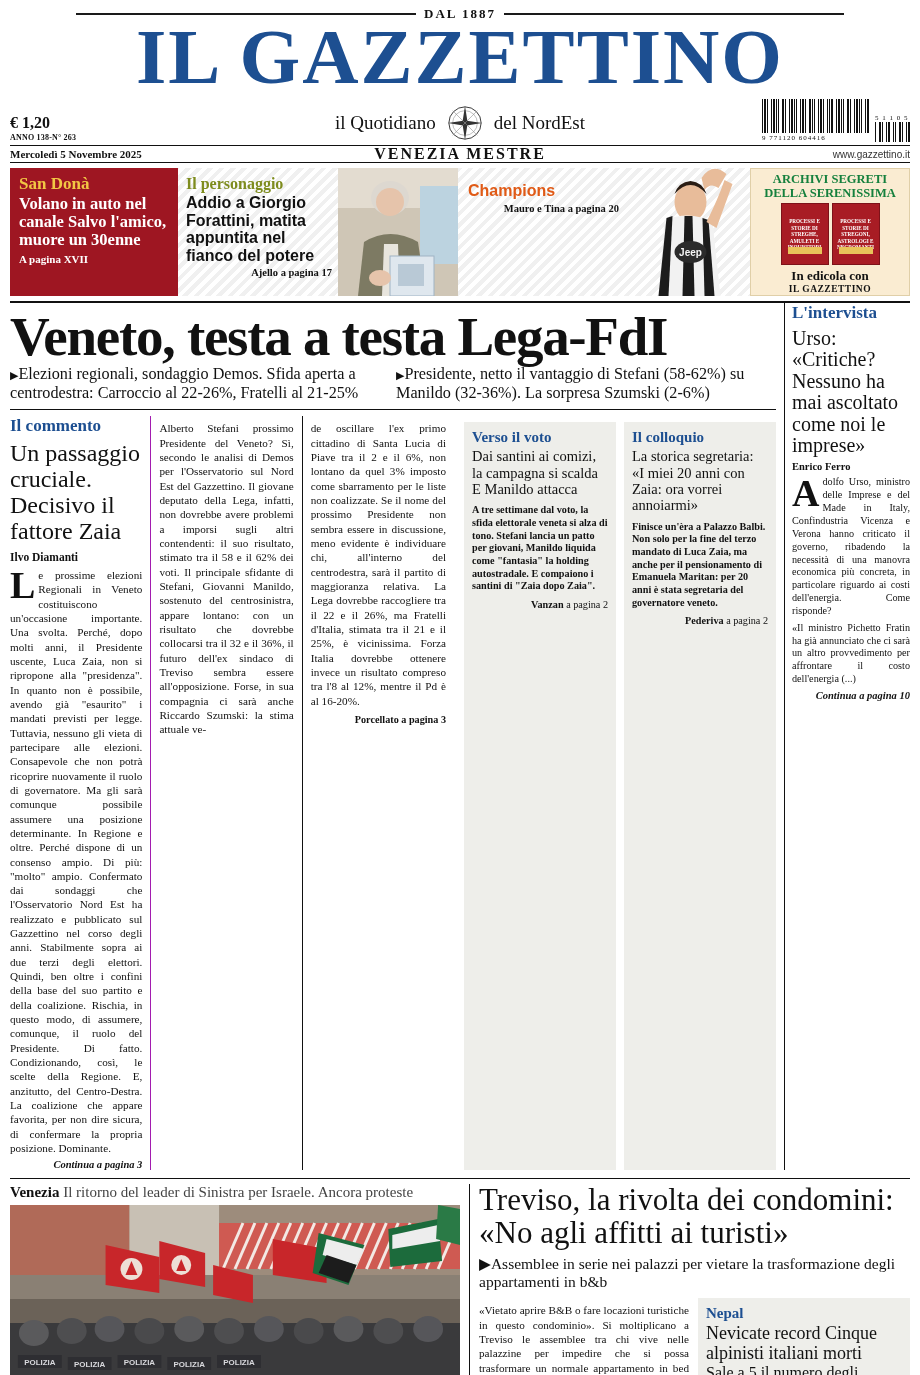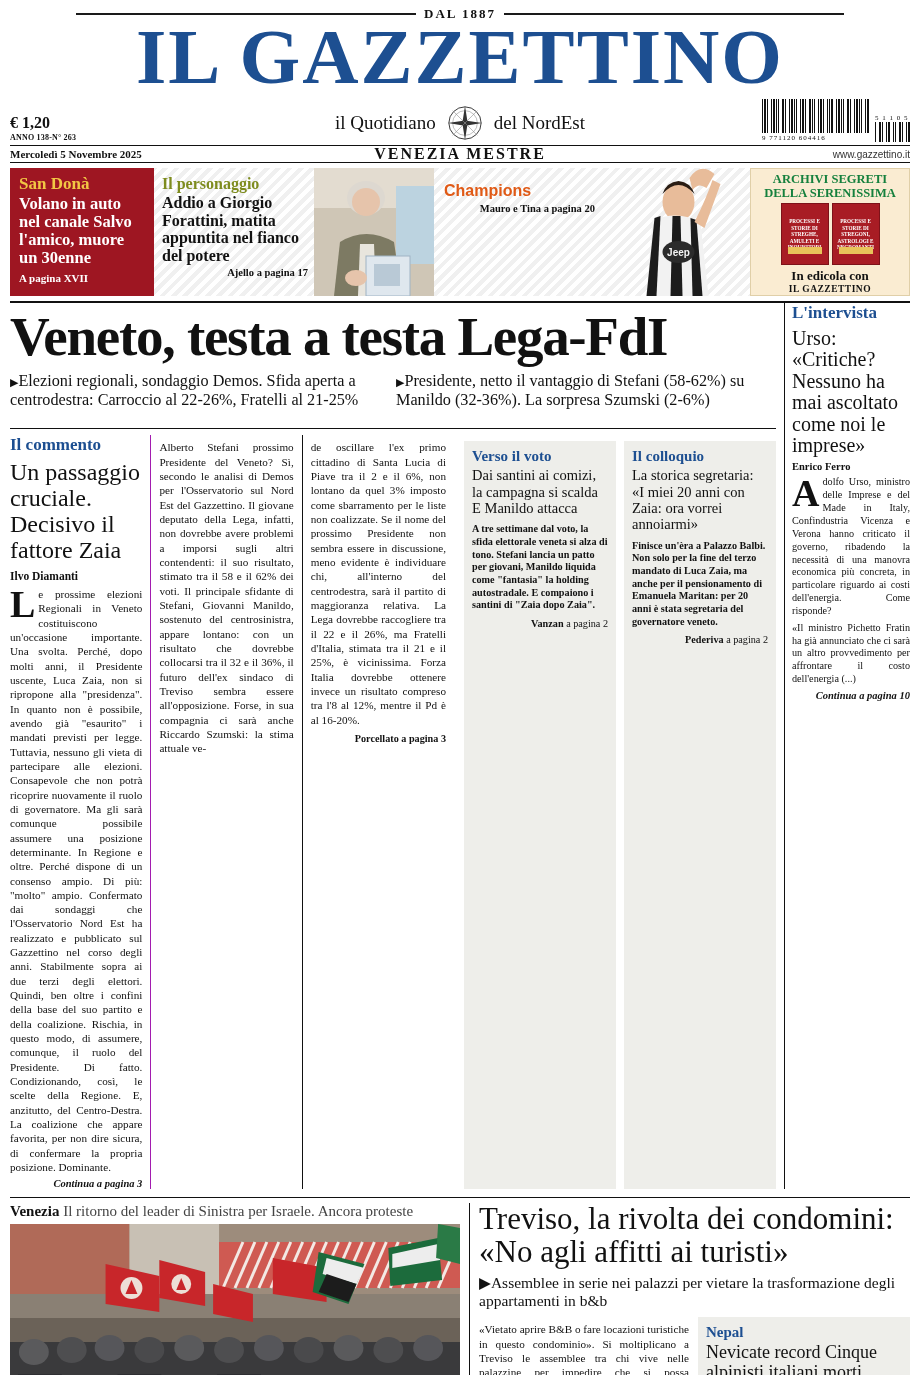--- a/index.html
+++ b/index.html
@@ -41,28 +41,28 @@
 
   .date-row { display:flex; align-items:center; justify-content:space-between;
     border-top:1.5px solid #111; border-bottom:1.5px solid #111; margin-top:3px; padding:2px 0; position:relative; z-index:3; }
   .date-left { font-size:11px; font-weight:bold; font-family:"Liberation Serif",serif; }
   .date-mid { position:absolute; left:0; right:0; text-align:center; font-size:16px; font-weight:bold; letter-spacing:2px; font-family:"Liberation Serif",serif;}
   .date-right { font-size:10px; font-family:"Liberation Sans",sans-serif; color:#333; }
 
   
   .teasers { display:flex; height:128px; margin-top:5px; gap:0; position:relative;
      background: repeating-linear-gradient(135deg,#ffffff 0 4px,#f0f0f0 4px 8px); }
-  .t-red { width:144px; background:#9e1622; color:#fff; padding:7px 8px 1px 9px; }
+  .t-red { width:168px; background:#9e1622; color:#fff; padding:7px 8px 1px 9px; }
   .t-red .kicker { color:#f2c744; font-weight:bold; font-size:17px; font-family:"Liberation Serif",serif; line-height:1.05; }
   .t-red .ttl { font-weight:bold; font-size:16.5px; line-height:1.1; margin-top:2px; font-family:"Liberation Serif",serif;}
   .t-red .ref { font-size:11px; font-weight:bold; margin-top:4px; }
 
   .t-person { width:160px; padding:7px 6px 4px 8px; }
   .t-person .kicker { color:#7e8c1e; font-weight:bold; font-size:16px; font-family:"Liberation Serif",serif;}
-  .t-person .ttl { font-weight:bold; font-size:16px; line-height:1.1; margin-top:1px; color:#111; font-family:Liberation Serif, serif;}
+  .t-person .ttl { font-weight:bold; font-size:16px; line-height:1.1; margin-top:1px; color:#111; font-family:Liberation Sans, sans-serif;}
   .t-person .ref { font-size:10.5px; font-weight:bold; text-align:right; margin-top:3px; }
 
   .t-photo1 { width:120px; overflow:hidden; position:relative; background:#d9cfc0; }
   .t-champ { width:165px; padding:14px 4px 4px 10px; }
   .t-champ .kicker { color:#e05a16; font-weight:bold; font-size:16px; font-family:"Liberation Sans",sans-serif; }
   .t-champ .ttl { font-weight:bold; font-size:15.5px; line-height:1.12; color:#18325e; margin-top:1px; font-family:"Liberation Serif",serif;}
   .t-champ .ref { font-size:10.5px; font-weight:bold; text-align:right; margin-top:3px; }
 
   .t-photo2 { flex:1; position:relative; overflow:hidden; }
   .t-ad { width:160px; background:#faecd2; border:1px solid #e0cfa8; padding:4px 4px; text-align:center; }
@@ -75,21 +75,21 @@
   .t-ad .l3 { font-weight:bold; font-size:9.5px; letter-spacing:0.5px; font-family:"Liberation Serif",serif;}
 
   
   .main-rule { border-top:2.5px solid #111; margin-top:5px; }
   .main-wrap { display:flex; }
   .main-left { width:775px; padding-right:8px; border-right:1px solid #111; }
   .main-right { width:135px; padding-left:7px; }
 
   .headline { font-family:"Liberation Serif",serif; font-weight:bold; font-size:55px;
      line-height:1.0; letter-spacing:-1.3px; padding-top:6px; white-space:nowrap; }
-  .subheads { display:flex; gap:6px; margin-top:8px; padding-bottom:18px; border-bottom:1.5px solid #111; }
+  .subheads { display:flex; gap:6px; margin-top:1px; padding-bottom:6px; border-bottom:1.5px solid #111; }
   .subhead { flex:1; font-size:16.2px; line-height:1.18; font-family:"Liberation Serif",serif; }
   .subhead .tri { font-size:11px; }
 
   
   .cols4 { display:flex; margin-top:6px; }
   .c-comment { width:145px; padding-right:8px; border-right:1px solid #a21caf; }
   .c-body { width:155px; padding:0 8px; border-right:1px solid #111; }
   .c-body2 { width:155px; padding:0 8px; }
   .boxwrap { display:flex; gap:8px; padding-left:10px; }
   .kbox { width:152px; background:#eeeeea; padding:7px 8px;margin-top:6px; }

